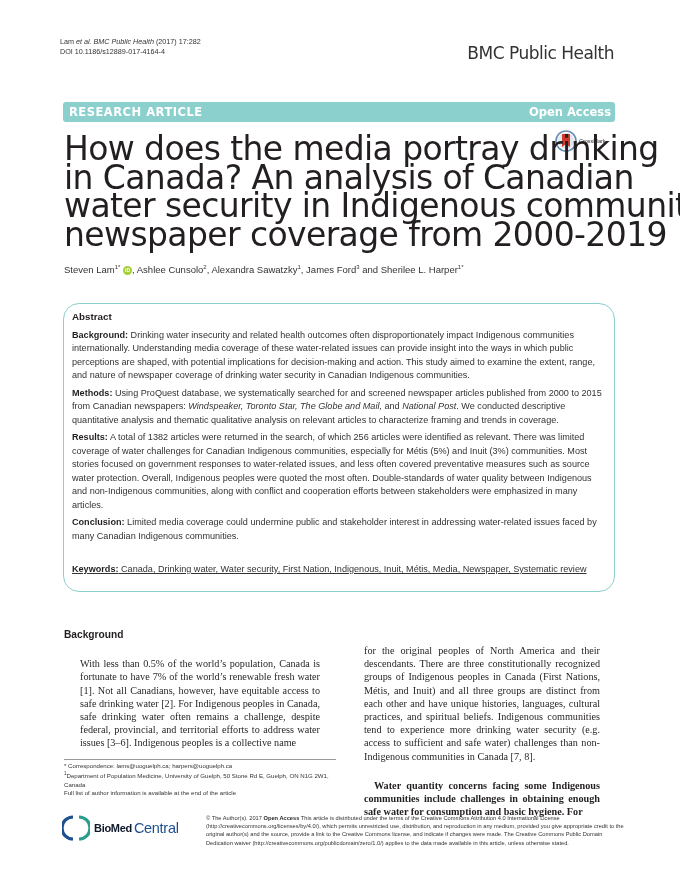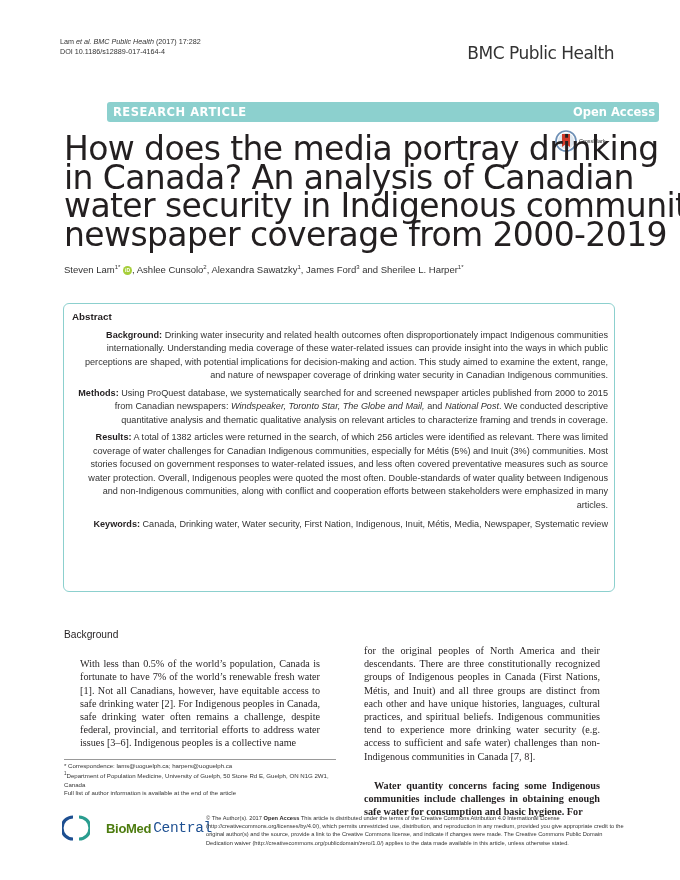--- a/index.html
+++ b/index.html
@@ -3,55 +3,55 @@
   <meta charset="utf-8">
   <style>
     html, body { margin: 0; padding: 0; background: #ffffff; }
     body { width: 680px; height: 880px; position: relative; overflow: hidden; font-family: "DejaVu Sans", sans-serif; color: #231f20; }
     .abs { position: absolute; }
 
     .citation { left: 60px; top: 37px; font-size: 7.2px; line-height: 10px; color: #333; font-family: "Liberation Sans", sans-serif; }
     .citation i { font-style: italic; }
     .journal { right: 66px; top: 43px; font-size: 17px; color: #333; font-family: "DejaVu Sans", sans-serif; letter-spacing: -0.5px; }
 
-    .banner { left: 63px; top: 102px; width: 552px; height: 20px; background: #8cd0ce; border-radius: 3px; margin-left: 44px; }
+    .banner { left: 63px; top: 102px; width: 552px; height: 20px; background: #8cd0ce; border-radius: 3px; }
     .banner-left { position: absolute; left: 6px; top: 3px; font-family: "DejaVu Sans", sans-serif; font-weight: bold; font-size: 11.5px; color: #ffffff; letter-spacing: 0.5px; }
     .banner-right { position: absolute; right: 4px; top: 3px; font-family: "DejaVu Sans", sans-serif; font-weight: bold; font-size: 11.5px; color: #ffffff; }
 
     .crossmark { left: 555px; top: 130px; display: flex; align-items: center; }
     .crossmark svg { width: 22px; height: 22px; }
     .crossmark span { font-size: 5.5px; margin-left: 2px; color: #333; font-family: "Liberation Sans", sans-serif; }
 
     .title { left: 64px; top: 135px; width: 480px; font-size: 33px; line-height: 28.5px; color: #231f20; font-family: "DejaVu Sans", sans-serif; letter-spacing: -0.6px; }
     .title div { white-space: nowrap; }
 
     .authors { left: 64px; top: 264px; font-size: 9.5px; color: #333; font-family: "Liberation Sans", sans-serif; white-space: nowrap; }
     .authors sup { font-size: 6px; }
     .orcid { display: inline-block; width: 9px; height: 9px; border-radius: 50%; background: #a6ce39; color: #fff; font-size: 5px; line-height: 9px; text-align: center; vertical-align: middle; font-weight: bold; }
 
-    .abstract-box { left: 63px; top: 303px; width: 550px; height: 287px; border: 1.4px solid #8cd0ce; border-radius: 6px; }
+    .abstract-box { left: 63px; top: 303px; width: 550px; height: 287px; border: 1.4px solid #8cd0ce; border-radius: 16px; }
     .abstract-inner { position: absolute; left: 8px; top: 6px; width: 536px; font-family: "Liberation Sans", sans-serif; font-size: 9.1px; line-height: 13.5px; color: #333; }
     .abstract-inner h3 { margin: 0 0 5px 0; font-size: 9.8px; font-weight: bold; color: #231f20; }
-    .abstract-inner p { margin: 0 0 4px 0; text-align: right; }
+    .abstract-inner p { margin: 0 0 4px 0; }
     .abstract-inner b { color: #231f20; }
 
     .body-col { font-family: "Liberation Serif", serif; font-size: 10.2px; line-height: 13.2px; color: #231f20; text-align: justify; }
     .col1 { left: 64px; top: 628px; width: 272px; }
     .col2 { left: 348px; top: 628px; width: 268px; }
-    .section-head { font-family: "Liberation Sans", sans-serif; font-weight: normal; font-size: 10.2px; margin: 0 0 1px 0; }
+    .section-head { font-family: "Liberation Sans", sans-serif; font-weight: bold; font-size: 10.2px; margin: 0 0 1px 0; }
     .body-col p { margin: 16px; }
     .indent { text-indent: 10px; font-weight: bold; }
 
     .fn-rule { left: 64px; top: 759px; width: 272px; border-top: 0.8px solid #999; }
     .footnotes { left: 64px; top: 762px; width: 280px; font-family: "Liberation Sans", sans-serif; font-size: 6.1px; line-height: 8.4px; color: #333; }
     .footnotes sup { font-size: 4.5px; }
 
     .bmc-logo { left: 62px; top: 815px; display: flex; align-items: center; }
-    .bmc-logo .b1 { font-family: "Liberation Sans", sans-serif; font-weight: bold; font-size: 13px; color: #4d7c0f; margin-left: 16px; letter-spacing: -0.3px; }
-    .bmc-logo .b2 { font-family: Liberation Mono, monospace; font-size: 14.5px; color: #1d4f91; margin-left: 2px; letter-spacing: -0.3px; }
+    .bmc-logo .b1 { font-family: "Liberation Sans", sans-serif; font-weight: bold; font-size: 11px; color: #0f172a; margin-left: 4px; letter-spacing: -0.3px; }
+    .bmc-logo .b2 { font-family: Liberation Sans, sans-serif; font-size: 14.5px; color: #1d4f91; margin-left: 2px; letter-spacing: -0.3px; }
 
     .license { left: 206px; top: 814px; width: 420px; font-family: "Liberation Sans", sans-serif; font-size: 5.7px; line-height: 8.2px; color: #333; }
     .license b { color: #231f20; }
   </style>
 </head>
 <body>
 
 <div class="abs citation">
   <div><span>Lam </span><i>et al.</i> <i>BMC Public Health</i><span> (2017) 17:282</span></div>
   <div>DOI 10.1186/s12889-017-4164-4</div>
@@ -83,21 +83,22 @@
   <span>Steven Lam</span><sup>1*</sup>
   <span class="orcid">iD</span><span>, Ashlee Cunsolo</span><sup>2</sup><span>, Alexandra Sawatzky</span><sup>1</sup><span>, James Ford</span><sup>3</sup><span> and Sherilee L. Harper</span><sup>1*</sup>
 </div>
 
 <div class="abs abstract-box">
   <div class="abstract-inner">
     <h3>Abstract</h3>
     <p><b>Background:</b><span> Drinking water insecurity and related health outcomes often disproportionately impact Indigenous communities internationally. Understanding media coverage of these water-related issues can provide insight into the ways in which public perceptions are shaped, with potential implications for decision-making and action. This study aimed to examine the extent, range, and nature of newspaper coverage of drinking water security in Canadian Indigenous communities.</span></p>
     <p><b>Methods:</b><span> Using ProQuest database, we systematically searched for and screened newspaper articles published from 2000 to 2015 from Canadian newspapers: </span><i>Windspeaker, Toronto Star, The Globe and Mail,</i><span> and </span><i>National Post</i><span>. We conducted descriptive quantitative analysis and thematic qualitative analysis on relevant articles to characterize framing and trends in coverage.</span></p>
     <p><b>Results:</b><span> A total of 1382 articles were returned in the search, of which 256 articles were identified as relevant. There was limited coverage of water challenges for Canadian Indigenous communities, especially for Métis (5%) and Inuit (3%) communities. Most stories focused on government responses to water-related issues, and less often covered preventative measures such as source water protection. Overall, Indigenous peoples were quoted the most often. Double-standards of water quality between Indigenous and non-Indigenous communities, along with conflict and cooperation efforts between stakeholders were emphasized in many articles.</span></p>
-    <p style="margin-top:6px;"><b>Keywords:</b><span> Canada, Drinking water, Water security, First Nation, Indigenous, Inuit, Métis, Media, Newspaper, Systematic review</span></p>
+    <p><b>Conclusion:</b><span> Limited media coverage could undermine public and stakeholder interest in addressing water-related issues faced by many Canadian Indigenous communities.</span></p>
+    <p style="margin-top:20px;text-decoration:underline;"><b>Keywords:</b><span> Canada, Drinking water, Water security, First Nation, Indigenous, Inuit, Métis, Media, Newspaper, Systematic review</span></p>
   </div>
 </div>
 
 <div class="abs body-col col1">
   <div class="section-head">Background</div>
   <p>With less than 0.5% of the world’s population, Canada is fortunate to have 7% of the world’s renewable fresh water [1]. Not all Canadians, however, have equitable access to safe drinking water [2]. For Indigenous peoples in Canada, safe drinking water often remains a challenge, despite federal, provincial, and territorial efforts to address water issues [3–6]. Indigenous peoples is a collective name</p>
 </div>
 <div class="abs body-col col2">
   <p>for the original peoples of North America and their descendants. There are three constitutionally recognized groups of Indigenous peoples in Canada (First Nations, Métis, and Inuit) and all three groups are distinct from each other and have unique histories, languages, cultural practices, and spiritual beliefs. Indigenous communities tend to experience more drinking water security (e.g. access to sufficient and safe water) challenges than non-Indigenous communities in Canada [7, 8].</p>
   <p class="indent">Water quantity concerns facing some Indigenous communities include challenges in obtaining enough safe water for consumption and basic hygiene. For</p>

